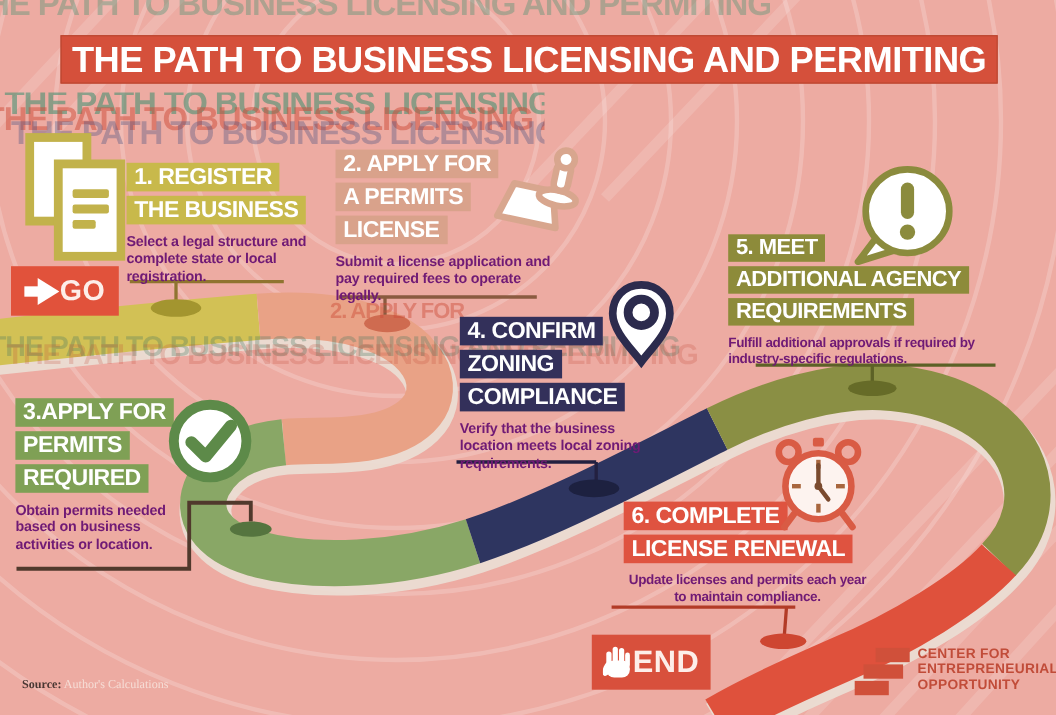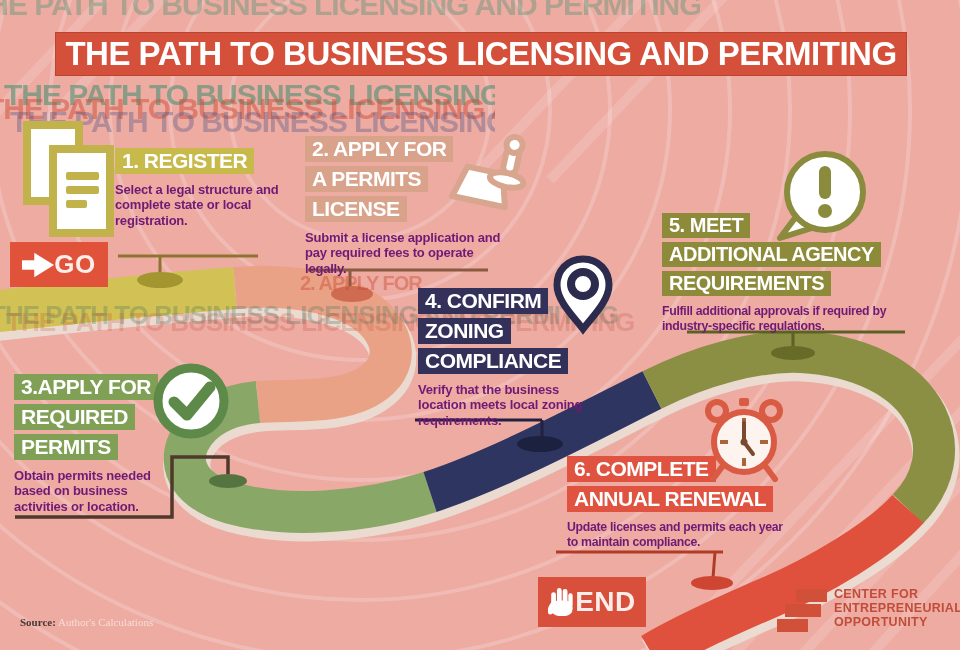--- a/index.html
+++ b/index.html
@@ -112,55 +112,56 @@
   <div class="ghostbox" style="left:300px;top:272px;width:160px;height:24px;">
     <span class="ghost" style="left:0;top:0;font-size:20px;color:rgba(205,75,55,0.45);">2. APPLY FOR</span>
   </div>
 
   <div class="banner">
     <span>THE PATH TO BUSINESS LICENSING AND PERMITING</span>
   </div>
 
   <div class="step" style="left:115px;top:148px;">
     <div class="tl c1">1. REGISTER</div>
+    <div class="tl c1">THE BUSINESS</div>
     <div class="desc" style="width:175px;">Select a legal structure and complete state or local registration.</div>
   </div>
 
   <div class="step" style="left:305px;top:136px;">
     <div class="tl c2">2. APPLY FOR</div>
     <div class="tl c2">A PERMITS</div>
     <div class="tl c2">LICENSE</div>
     <div class="desc" style="width:205px;">Submit a license application and pay required fees to operate legally.</div>
   </div>
 
-  <div class="step" style="left:14px;top:374px;">
+  <div class="step" style="left:14px;top:362px;">
     <div class="tl c3">3.APPLY FOR</div>
+    <div class="tl c3">PERMITS</div>
     <div class="tl c3">REQUIRED</div>
-    <div class="tl c3">PERMITS</div>
     <div class="desc" style="width:140px;">Obtain permits needed based on business activities or location.</div>
   </div>
 
   <div class="step" style="left:418px;top:288px;">
     <div class="tl c4">4. CONFIRM</div>
     <div class="tl c4">ZONING</div>
     <div class="tl c4">COMPLIANCE</div>
     <div class="desc" style="width:175px;">Verify that the business location meets local zoning requirements.</div>
   </div>
 
   <div class="step" style="left:662px;top:213px;">
     <div class="tl c5 sm">5. MEET</div>
     <div class="tl c5 sm">ADDITIONAL AGENCY</div>
     <div class="tl c5 sm">REQUIREMENTS</div>
     <div class="desc sm" style="width:275px;">Fulfill additional approvals if required by industry-specific regulations.</div>
   </div>
 
   <div class="step" style="left:552px;top:456px;margin-left:15px;">
     <div class="tl c6">6. COMPLETE</div>
-    <div class="tl c6">ANNUAL RENEWAL</div>
-    <div class="desc sm" style="width:225px;">Update licenses and permits each year to maintain compliance.</div>
+    <div class="tl c6">LICENSE RENEWAL</div>
+    <div class="desc sm" style="width:225px;text-align:center;">Update licenses and permits each year to maintain compliance.</div>
   </div>
 
   <div class="badge" id="go-badge">
     <svg width="32" height="26" viewBox="0 0 34 26">
       <rect x="0" y="8" width="14" height="10" fill="#fff"></rect>
       <polygon points="13,0 34,13 13,26" fill="#fff"></polygon>
     </svg>
     <span>GO</span>
   </div>
 

